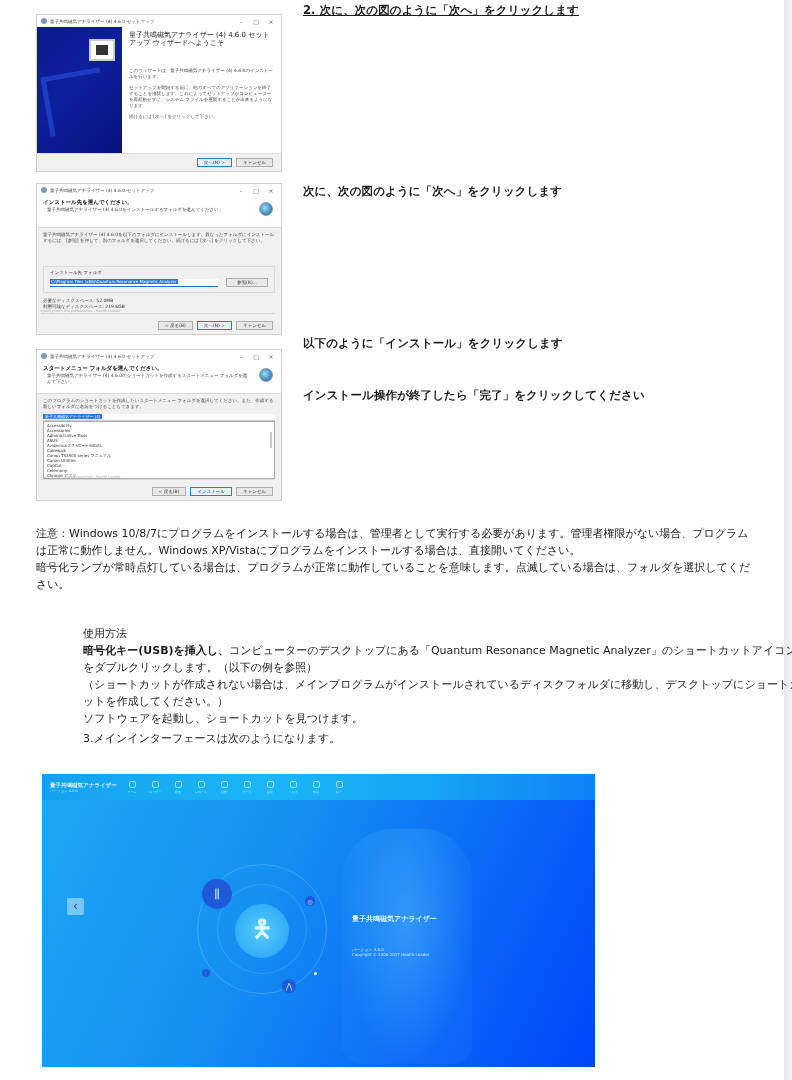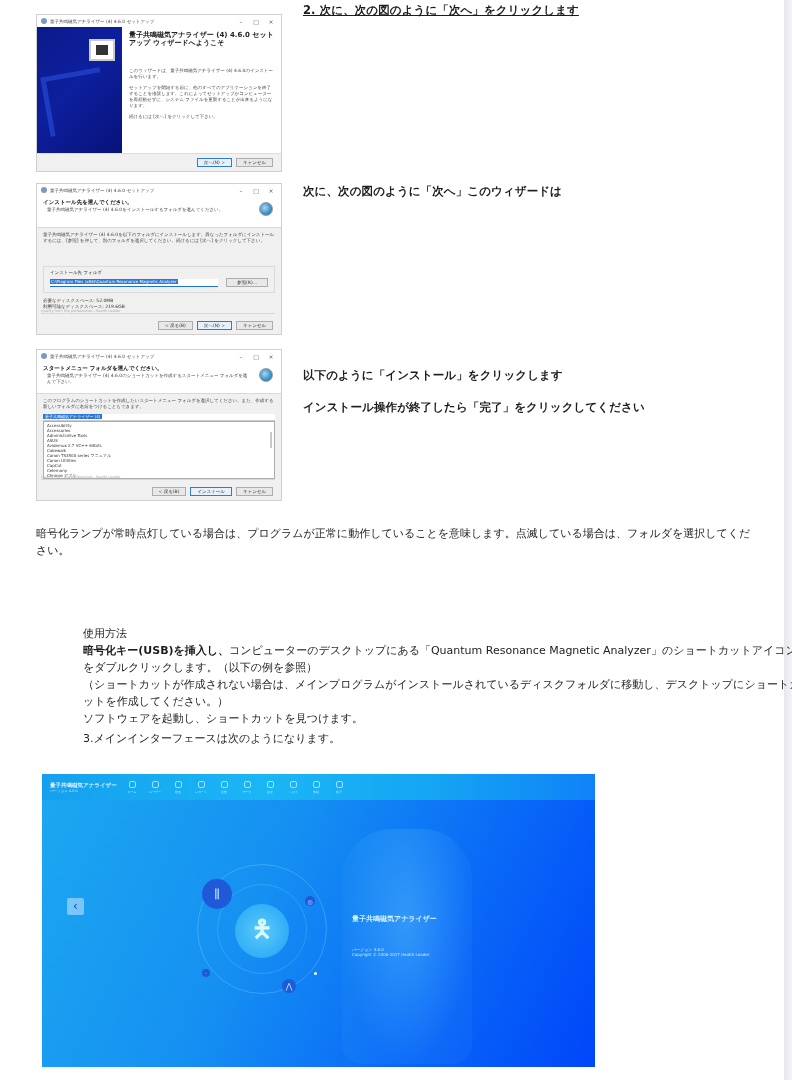--- a/index.html
+++ b/index.html
@@ -17,21 +17,21 @@
   .dlg .btn { height: 9px; padding: 0 6px; border: 1px solid #adadad; background: #e8e8e8; font-size: 4.5px; display: flex; align-items: center; }
   .dlg .btn.primary { border-color: #2f7ad6; background: #e5f1fb; }
   .dlg .brand-line { position: absolute; left: 4px; right: 6px; bottom: 20px; font-size: 3.5px; color: #b0b0b0; border-bottom: 1px solid #d8d8d8; }
 
   #dlg1 { top: 14px; height: 158px; background: #fff; }
   #dlg1 .side { position: absolute; left: 0; top: 12px; width: 85px; bottom: 18px; background: linear-gradient(135deg, #0b1a8a 0%, #0e1f9e 45%, #07127a 100%); }
   #dlg1 .side .arrow { position: absolute; left: 8px; top: 45px; width: 60px; height: 60px; border: 5px solid rgba(40,80,220,0.6); border-right: none; border-bottom: none; transform: rotate(-10deg); }
   #dlg1 .side .logo { position: absolute; left: 52px; top: 12px; width: 26px; height: 22px; background: #fff; border: 2px solid #ccc; }
   #dlg1 .side .logo::after { content: ""; position: absolute; left: 5px; top: 4px; width: 12px; height: 10px; background: #333; }
   #dlg1 .content { position: absolute; left: 92px; top: 16px; right: 6px; }
-  #dlg1 .content .h { font-size: 7px; font-weight: bold; color: #222; line-height: 8px; margin-bottom: 21px; }
+  #dlg1 .content .h { font-size: 7px; font-weight: normal; color: #222; line-height: 8px; margin-bottom: 21px; }
   #dlg1 .content p { font-size: 4.5px; line-height: 6px; margin-bottom: 5px; color: #444; }
   #dlg1 .footer { background: #f0f0f0; border-top: 1px solid #ddd; }
 
   .dlg .hdr { background: #fff; height: 32px; padding: 3px 30px 0 6px; position: relative; border-bottom: 1px solid #d8d8d8; }
   .dlg .hdr .h { font-size: 5.5px; font-weight: bold; color: #111; }
   .dlg .hdr .sub { font-size: 4.5px; color: #444; margin-left: 4px; margin-top: 1px; line-height: 6px; }
   .dlg .hdr .globe { position: absolute; right: 8px; top: 6px; width: 14px; height: 14px; border-radius: 50%; background: radial-gradient(circle at 40% 40%, #a6d8f0, #3a8fc7 60%, #2b6a9a); border: 1px solid #999; }
   .dlg .body { padding: 4px 6px; }
   .dlg .body p { font-size: 4.5px; line-height: 6px; color: #444; }
 
@@ -99,21 +99,21 @@
     <p>セットアップを開始する前に、他のすべてのアプリケーションを終了することを推奨します。これによってセットアップがコンピューターを再起動せずに、システム ファイルを更新することが出来るようになります。</p>
     <p>続けるには [次へ] をクリックして下さい。</p>
   </div>
   <div class="footer">
     <div class="btn primary">次へ(N) &gt;</div>
     <div class="btn">キャンセル</div>
   </div>
 </div>
 
 <div class="step" style="top:3px;text-decoration:underline;">2. 次に、次の図のように「次へ」をクリックします</div>
-<div class="step" style="top:184px;">次に、次の図のように「次へ」このウィザードは</div>
+<div class="step" style="top:184px;">次に、次の図のように「次へ」をクリックします</div>
 
 <div class="dlg" id="dlg2">
   <div class="titlebar">
     <span class="app-ic"></span>
     <span class="ttl">量子共鳴磁気アナライザー (4) 4.6.0 セットアップ</span>
     <span class="ctrl">–</span>
     <span class="ctrl">□</span>
     <span class="ctrl">×</span>
   </div>
   <div class="hdr">
@@ -136,22 +136,22 @@
     </div>
   </div>
   <div class="brand-line">Quality from the professional---Health Leader</div>
   <div class="footer">
     <div class="btn">&lt; 戻る(B)</div>
     <div class="btn primary">次へ(N) &gt;</div>
     <div class="btn">キャンセル</div>
   </div>
 </div>
 
-<div class="step" style="top:368px;">以下のように「インストール」をクリックします</div>
-<div class="step" style="top:400px;">インストール操作が終了したら「完了」をクリックしてください</div>
+<div class="step" style="top:336px;">以下のように「インストール」をクリックします</div>
+<div class="step" style="top:388px;">インストール操作が終了したら「完了」をクリックしてください</div>
 
 <div class="dlg" id="dlg3">
   <div class="titlebar">
     <span class="app-ic"></span>
     <span class="ttl">量子共鳴磁気アナライザー (4) 4.6.0 セットアップ</span>
     <span class="ctrl">–</span>
     <span class="ctrl">□</span>
     <span class="ctrl">×</span>
   </div>
   <div class="hdr">
@@ -180,20 +180,21 @@
   </div>
   <div class="brand-line">Quality from the professional---Health Leader</div>
   <div class="footer">
     <div class="btn">&lt; 戻る(B)</div>
     <div class="btn primary">インストール</div>
     <div class="btn">キャンセル</div>
   </div>
 </div>
 
 <div class="para" style="top:525px;">
+  <div>注意：Windows 10/8/7にプログラムをインストールする場合は、管理者として実行する必要があります。管理者権限がない場合、プログラムは正常に動作しません。Windows XP/Vistaにプログラムをインストールする場合は、直接開いてください。</div>
   <div>暗号化ランプが常時点灯している場合は、プログラムが正常に動作していることを意味します。点滅している場合は、フォルダを選択してください。</div>
 </div>
 
 <div class="para" style="top:625px;margin-left:47px;">
   <div>使用方法</div>
   <div><span class="b">暗号化キー(USB)を挿入し、</span><span>コンピューターのデスクトップにある「Quantum Resonance Magnetic Analyzer」のショートカットアイコンをダブルクリックします。（以下の例を参照）</span></div>
   <div>（ショートカットが作成されない場合は、メインプログラムがインストールされているディスクフォルダに移動し、デスクトップにショートカットを作成してください。）</div>
   <div>ソフトウェアを起動し、ショートカットを見つけます。</div>
   <div style="margin-top:3px;">3.メインインターフェースは次のようになります。</div>
 </div>

